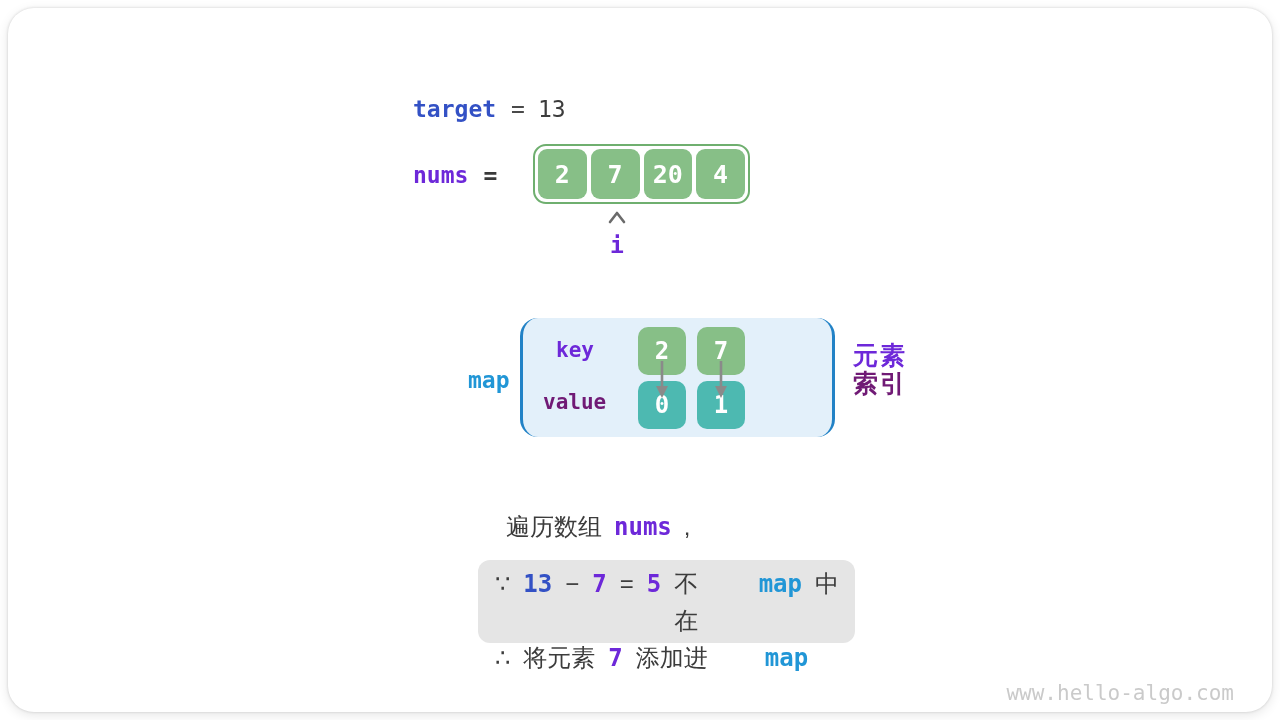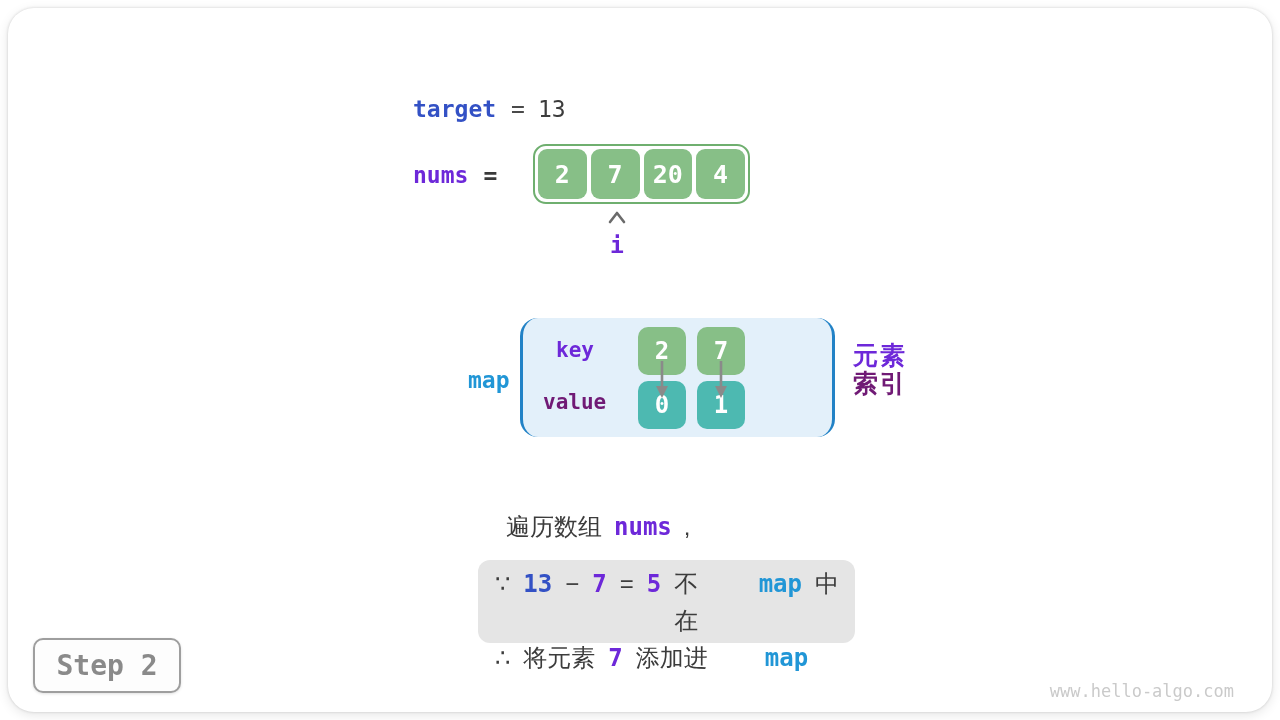--- a/index.html
+++ b/index.html
@@ -60,21 +60,21 @@
   .reason-line { display: flex; align-items: baseline; gap: 13px;
     font-size: 24px; line-height: 37px; }
   .reason-line .mono { font-size: 24px; }
 
   
   .step-badge { left: 25px; top: 630px; width: 148px; height: 55px;
     background: #FDFDFD; border: 2px solid #9E9E9E; border-radius: 10px;
     display: flex; align-items: center; justify-content: center;
     box-shadow: 0 1px 3px rgba(0,0,0,0.12); }
   .step-badge span { font-size: 28px; font-weight: bold; color: #8A8A8A; }
-  .watermark { right: 38px; top: 673px; font-size: 17px; color: #CACACA; }
+  .watermark { right: 38px; top: 673px; font-size: 21px; color: #CACACA; }
 </style>
 </head>
 <body>
 
 <div class="card">
 
   <div class="abs var-line" style="left:405px; top:88px;">
     <span class="mono c-royal">target</span>
     <span class="mono eq c-gray">=</span>
     <span class="mono c-dark">13</span>
@@ -144,19 +144,16 @@
     </div>
     <div class="reason-line">
       <span class="c-dark">∴</span>
       <span class="c-dark">将元素</span>
       <span class="mono c-green">7</span>
       <span class="c-dark">添加进</span>
       <span class="mono c-cyan">map</span>
     </div>
   </div>
 
-  <div class="abs step-badge">
-    <span class="mono">Step 2</span>
-  </div>
 
   <div class="abs watermark mono">www.hello-algo.com</div>
 
 </div>
 
 </body></html>

